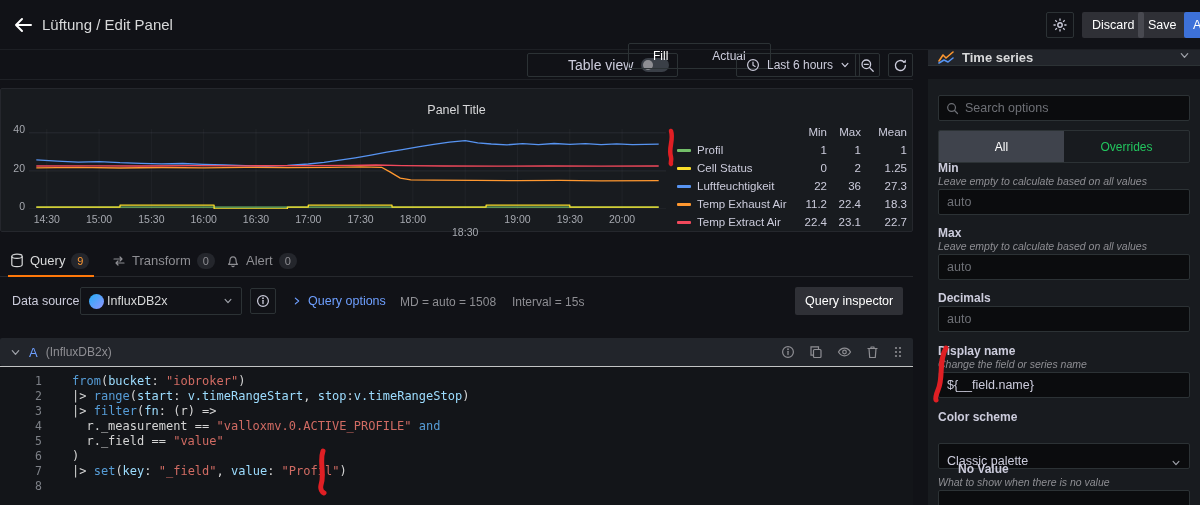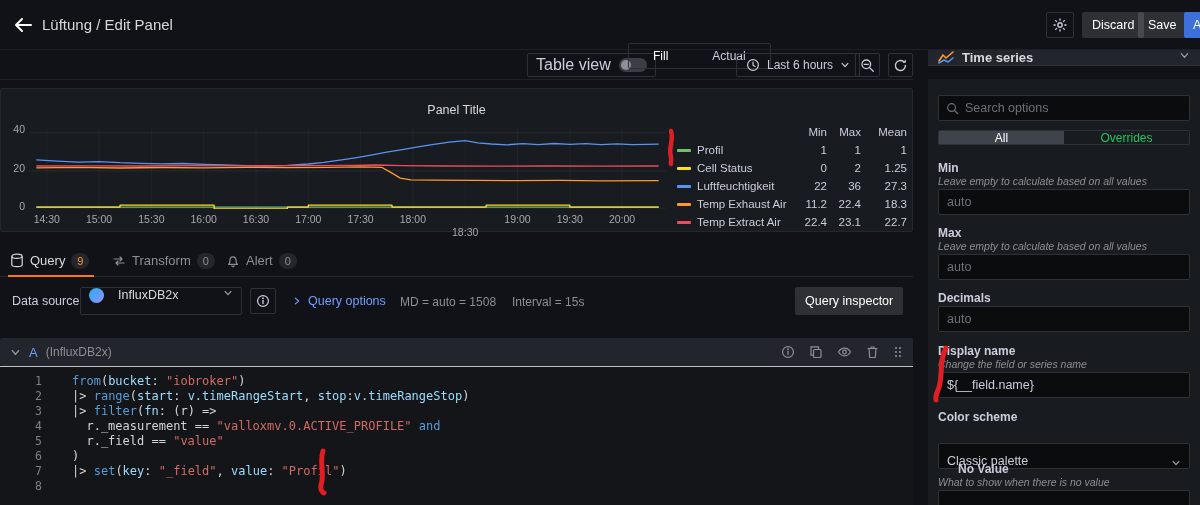--- a/index.html
+++ b/index.html
@@ -42,21 +42,21 @@
   
   .tabsbar { position:absolute; left:0; top:244px; width:913px; height:33px; border-bottom:1px solid #26282d; }
   .tab { position:absolute; top:0; height:33px; display:flex; align-items:center; gap:6px; font-size:13px; cursor:pointer; }
   .tab-count { display:inline-flex; align-items:center; justify-content:center; min-width:18px; height:16px; padding:0 5px; border-radius:8px; background:#24262c; font-size:11px; }
   .tab-underline { position:absolute; left:8px; bottom:-1px; width:86px; height:2px; background:#ff780a; }
 
   
   .qlabel { font-size:12.5px; color:#ccccdc; }
   .dim { color:#8e8e93; font-size:12px; }
   .bluelink { color:#6e9fff; font-size:12.5px; cursor:pointer; }
-  .dropdown { display:flex; align-items:flex-start; gap:14px; background:#111217; border:1px solid #2c3235; border-radius:2px; padding:0 8px; cursor:pointer; }
+  .dropdown { display:flex; align-items:center; gap:3px; background:#111217; border:1px solid #2c3235; border-radius:2px; padding:0 8px; cursor:pointer; }
   .influx-logo { width:15px; height:15px; border-radius:50%; background:linear-gradient(135deg,#22adf6,#9394ff); flex:none; }
 
   
   .query-row { position:absolute; left:0; top:338px; width:913px; height:28px; background:#22252b; border-radius:2px; display:flex; align-items:center; padding:0 10px; gap:8px; }
   .qicons { margin-left:auto; display:flex; align-items:center; gap:14px; }
   .qicons svg { cursor:pointer; }
 
   
   .editor { position:absolute; left:0; top:366px; width:913px; height:139px; background:#131519; border-top:1px solid rgba(255,255,255,0.75); padding-top:7px; font-family:"DejaVu Sans Mono", monospace; }
   .code-row { display:flex; height:15px; line-height:15px; }
@@ -64,21 +64,21 @@
   .code-text { margin-left:30px; font-size:12px; color:#d4d4d4; white-space:pre; }
   .tk-k { color:#569cd6; }
   .tk-s { color:#d16b63; }
   .tk-p { color:#9cdcfe; }
   .tk-v { color:#9cdcfe; }
 
   
   .sidebar { position:absolute; left:928px; top:79px; width:272px; height:426px; background:#181b1f; }
   .search-box { position:absolute; left:10px; top:16px; width:252px; height:26px; background:#0b0c0e; border:1px solid #2c3235; border-radius:2px; display:flex; align-items:center; padding:0 7px; gap:6px; }
   .search-box input { flex:1; background:transparent; border:none; outline:none; color:#ccccdc; font-size:12.5px; font-family:"Liberation Sans", sans-serif; }
-  .opt-tabs { position:absolute; left:10px; top:51px; width:252px; height:15px; display:flex; border:1px solid #2c3235; border-radius:2px; overflow:hidden; }
+  .opt-tabs { position:absolute; left:10px; top:51px; width:252px; height:33px; display:flex; border:1px solid #2c3235; border-radius:2px; overflow:hidden; }
   .opt-tab { flex:1; display:flex; align-items:center; justify-content:center; font-size:12px; color:#22c55e; cursor:pointer; }
   .opt-tab.active { background:#3f434c; color:#ffffff; }
   .f-label { position:absolute; left:10px; font-size:12px; font-weight:bold; color:#ccccdc; }
   .f-desc { position:absolute; left:10px; font-size:10.5px; color:#8e8e93;font-style:italic; }
   .f-input { position:absolute; left:10px; width:252px; height:26px; background:#0b0c0e; border:1px solid #2c3235; border-radius:2px; color:#ccccdc; font-size:12.5px; padding:0 8px; outline:none; font-family:"Liberation Sans", sans-serif; }
   .f-input::placeholder, .search-box input::placeholder { color:#6e7076; }
   .f-select { position:absolute; left:10px; width:252px; height:26px; background:#0b0c0e; border:1px solid #2c3235; border-radius:2px; display:flex; align-items:center; justify-content:space-between; padding:0 8px; font-size:12.5px; color:#ccccdc; cursor:pointer; }
 
   svg.ic { display:block; }
   .annotation { position:absolute; z-index:50; pointer-events:none; }
@@ -102,21 +102,21 @@
       </svg>
     </div>
     <div class="btn abs" style="left:1082px;top:12px;">Discard</div>
     <div class="btn abs" style="left:1138px;top:12px;">Save</div>
     <div class="btn btn-primary abs" style="left:1184px;top:12px;width:52px;justify-content:flex-start;padding-left:9px;">Apply</div>
   </div>
 
   <div class="toolbar-divider"></div>
 
   <div class="ctl abs" style="left:527px;top:53px;padding:0 8px;">
-    <span style="font-size:16px;">Table view</span>
+    <span style="font-size:14px;margin-left:32px;">Table view</span>
     <span class="toggle-track">
         <span class="toggle-knob"></span>
       </span>
   </div>
 
   <div class="ctl abs" style="left:628px;top:43px;padding:12px;gap:20px;">
     <span class="seg-active">Fill</span>
     <span class="seg">Actual</span>
   </div>
 

